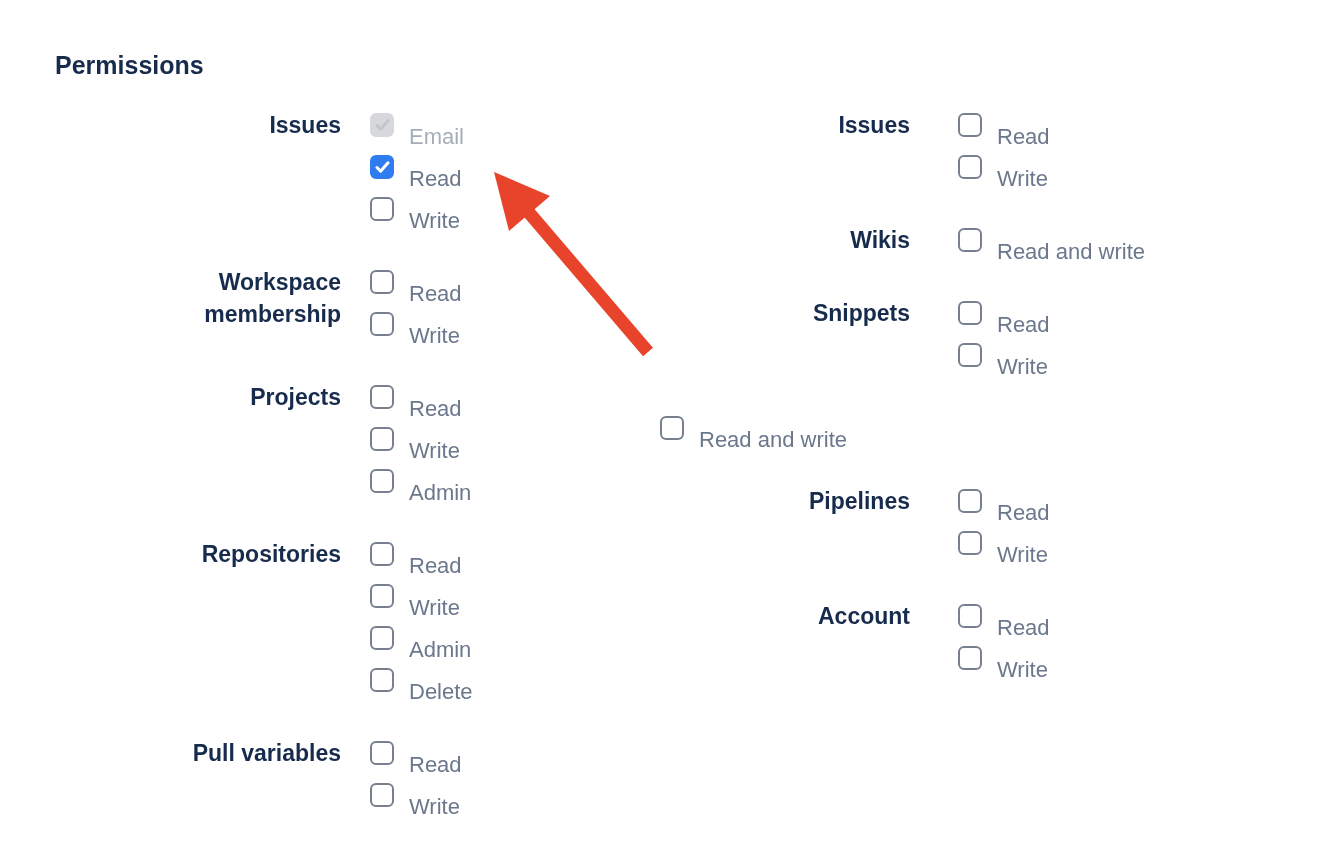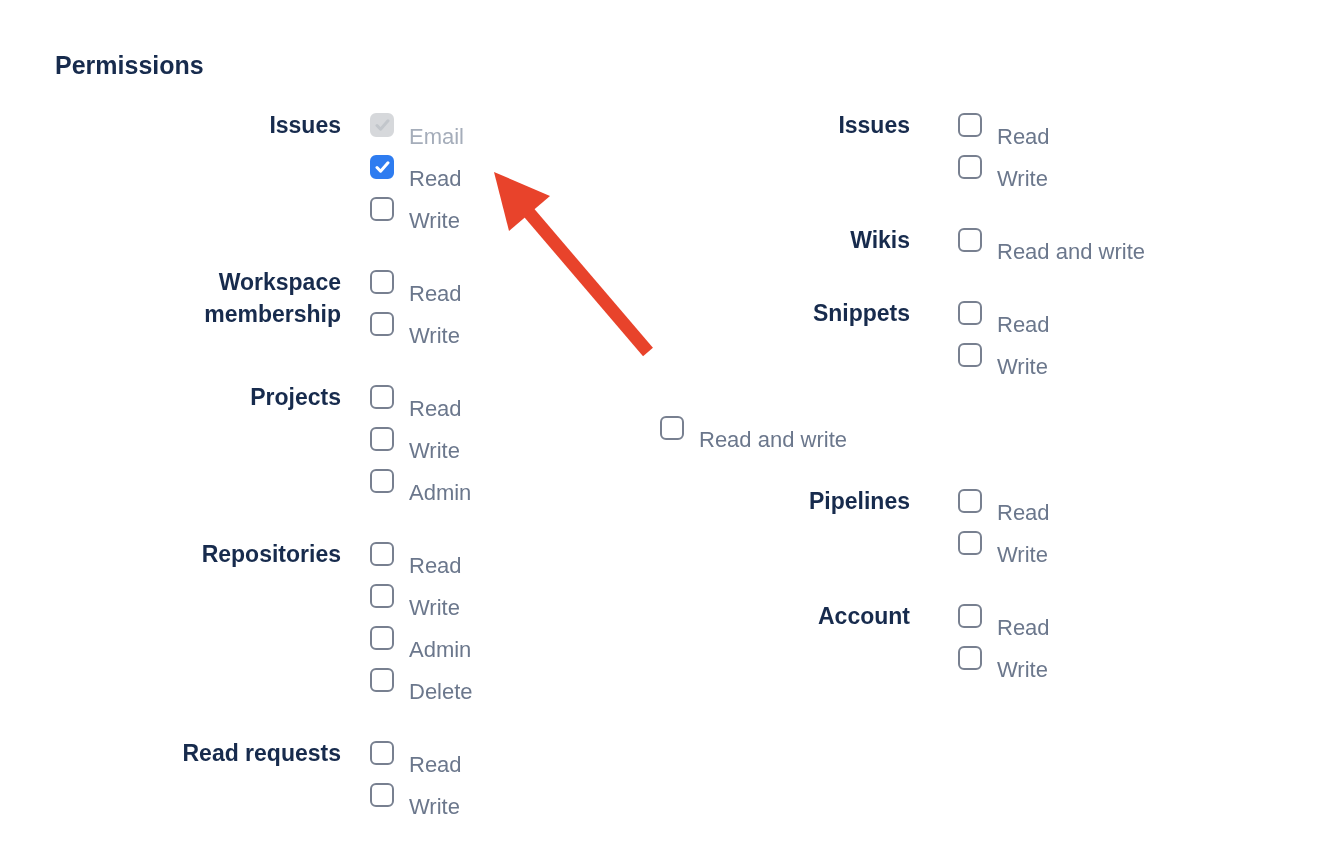--- a/index.html
+++ b/index.html
@@ -180,21 +180,21 @@
     <span class="checkbox">
       <svg class="check-icon" width="15" height="13" viewBox="0 0 15 13">
         <path d="M2 6.5 L5.6 10.2 L13 1.8" fill="none" stroke="currentColor" stroke-width="3" stroke-linecap="round" stroke-linejoin="round"></path>
       </svg>
     </span>
     <span class="option-label">Delete</span>
   </label>
       </div>
   </div>
     <div class="group">
-    <div class="group-label">Read requests</div>
+    <div class="group-label">Pull variables</div>
     <div class="options">
         <label class="option">
     <span class="checkbox">
       <svg class="check-icon" width="15" height="13" viewBox="0 0 15 13">
         <path d="M2 6.5 L5.6 10.2 L13 1.8" fill="none" stroke="currentColor" stroke-width="3" stroke-linecap="round" stroke-linejoin="round"></path>
       </svg>
     </span>
     <span class="option-label">Read</span>
   </label>
         <label class="option">

